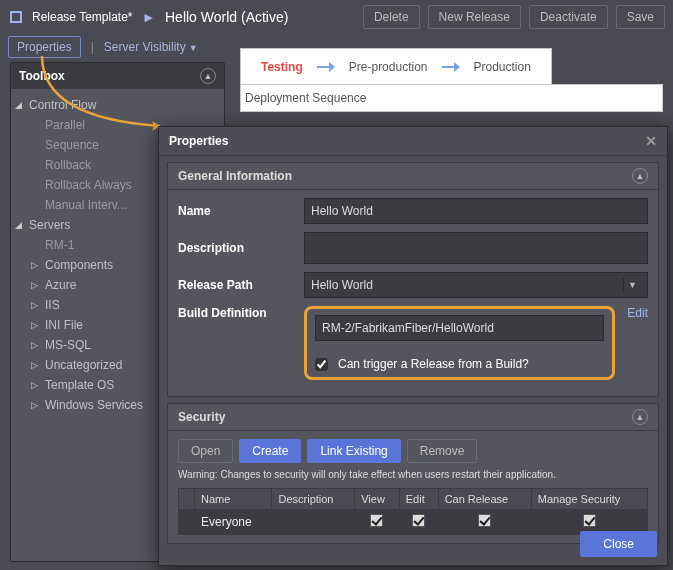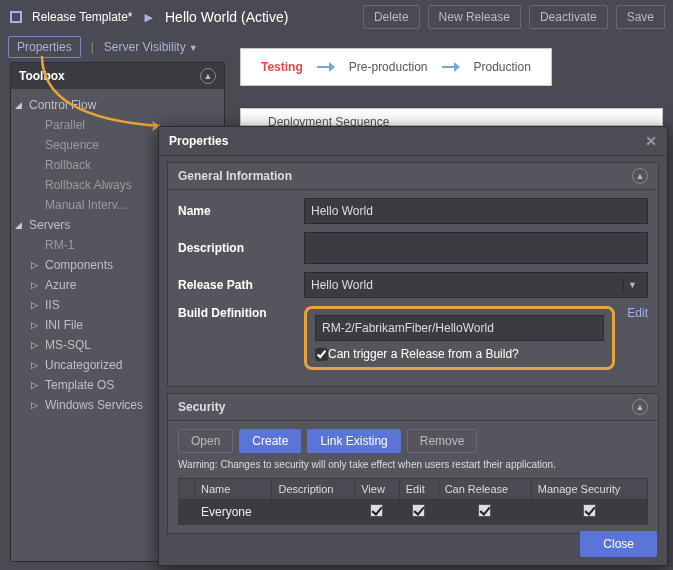--- a/index.html
+++ b/index.html
@@ -24,41 +24,41 @@
 .tree .node{display:flex;align-items:center;padding:3px 2px;color:#bfbfc6;gap:4px;white-space:nowrap;overflow:hidden;text-overflow:ellipsis}
 .tree .caret{width:10px;display:inline-block;color:#ccc;font-size:9px}
 .tree .leaf{padding-left:32px;color:#9a9aa0}
 .tree .child{padding-left:18px}
 .stage-row{position:absolute;left:240px;top:48px;display:flex;align-items:center;gap:4px;background:#fff;border:1px solid #c8c8c8;padding:6px 10px;height:38px}
 .stage{background:#fff;color:#555;font-size:12px;padding:5px 10px}
 .stage.cur{font-weight:600;color:#ef4444}
 .stage-arrow{width:18px;height:12px;display:inline-block;position:relative}
 .stage-arrow::before{content:"";position:absolute;top:5px;left:0;width:12px;height:2px;background:#7aa4e0}
 .stage-arrow::after{content:"";position:absolute;right:0;top:1px;border-left:6px solid #7aa4e0;border-top:5px solid transparent;border-bottom:5px solid transparent}
-.seq-head{position:absolute;left:240px;top:108px;right:10px;background:#fff;border:1px solid #c8c8c8;padding:6px 27px;color:#555;height:18px}
+.seq-head{position:absolute;left:240px;top:84px;right:10px;background:#fff;border:1px solid #c8c8c8;padding:6px 4px;color:#555;height:28px}
 
 .guide-arrow{position:absolute;left:12px;top:48px;width:170px;height:90px;pointer-events:none}
 
 .modal{position:absolute;left:158px;top:126px;width:510px;height:440px;background:#4d4d56;border:1px solid #2c2c30;box-shadow:0 4px 18px rgba(0,0,0,.6)}
 .modal-title{display:flex;align-items:center;justify-content:space-between;padding:6px 10px;color:#fff;font-size:14px;font-weight:600;border-bottom:1px solid #3a3a40}
 .modal-title .x{color:#999;font-size:14px;cursor:pointer}
 .section{margin:6px 8px;background:#55555e;border:1px solid #3a3a40}
 .section-head{display:flex;align-items:center;justify-content:space-between;padding:5px 10px;font-weight:600;border-bottom:1px solid #3a3a40}
 .section-head .collapse{width:16px;height:16px;border-radius:50%;border:1px solid #888;display:flex;align-items:center;justify-content:center;color:#bbb;font-size:9px}
 .section-body{padding:8px 10px}
 .row{display:flex;align-items:center;margin-bottom:8px;gap:8px}
 .row label{width:118px;color:#fff;font-weight:600}
 .row input[type=text],.row textarea,.row .select{flex:1;background:#3b3b42;border:1px solid #2c2c30;color:#ddd;padding:5px 6px;font-size:12px}
 .row textarea{height:32px;resize:none}
 .row .select{display:flex;align-items:center;justify-content:space-between}
 .row .select .dd{width:18px;text-align:center;border-left:1px solid #2c2c30;color:#bbb;font-size:9px;padding:2px}
 .row .edit-link{color:#9fb4f0;margin-left:6px;cursor:pointer}
 .highlight{border:3px solid #e9a33a;border-radius:8px;padding:6px 8px;margin-left:118px}
-.hl-input{width:100%;background:#3b3b42;border:1px solid #2c2c30;color:#ddd;padding:5px 6px;margin-bottom:6px}
-.chk-row{display:flex;align-items:flex-end;gap:0;color:#fff}
+.hl-input{width:100%;background:#3b3b42;border:1px solid #2c2c30;color:#ddd;padding:5px 6px;margin-bottom:16px}
+.chk-row{display:flex;align-items:flex-end;gap:10px;color:#fff}
 .chk-row input{accent-color:#333}
 .btnrow{display:flex;gap:6px;margin-bottom:6px}
 .btnrow button{border:1px solid #6a6a74;background:transparent;color:#bbb;padding:4px 12px;border-radius:2px}
 .btnrow button.primary{background:#5a74d8;border-color:#5a74d8;color:#fff}
 .warn{color:#ddd;font-size:10px;margin:4px 0 8px}
 table.sec{width:100%;border-collapse:collapse}
 table.sec th{background:#4a4a52;color:#ddd;font-weight:500;text-align:left;padding:4px 6px;border:1px solid #3a3a40;font-size:11px}
 table.sec td{background:#3b3b42;padding:4px 6px;border:1px solid #3a3a40;color:#eee}
 table.sec td.c{text-align:center}
 .checkmark{display:inline-block;width:13px;height:13px;background:#ddd;border:1px solid #555;position:relative}

